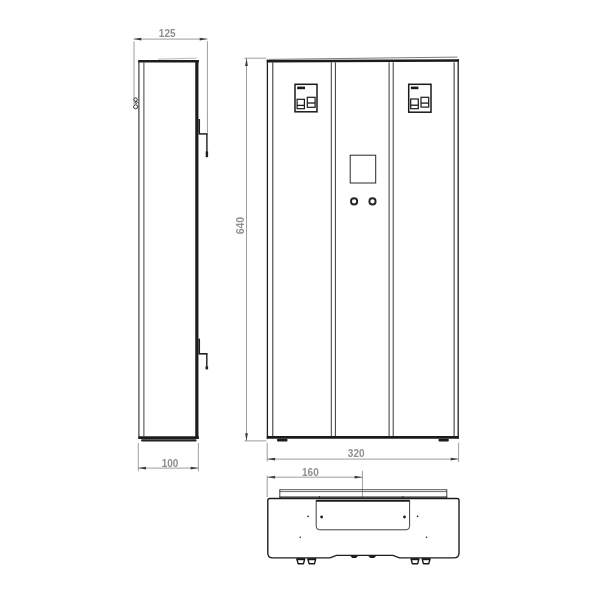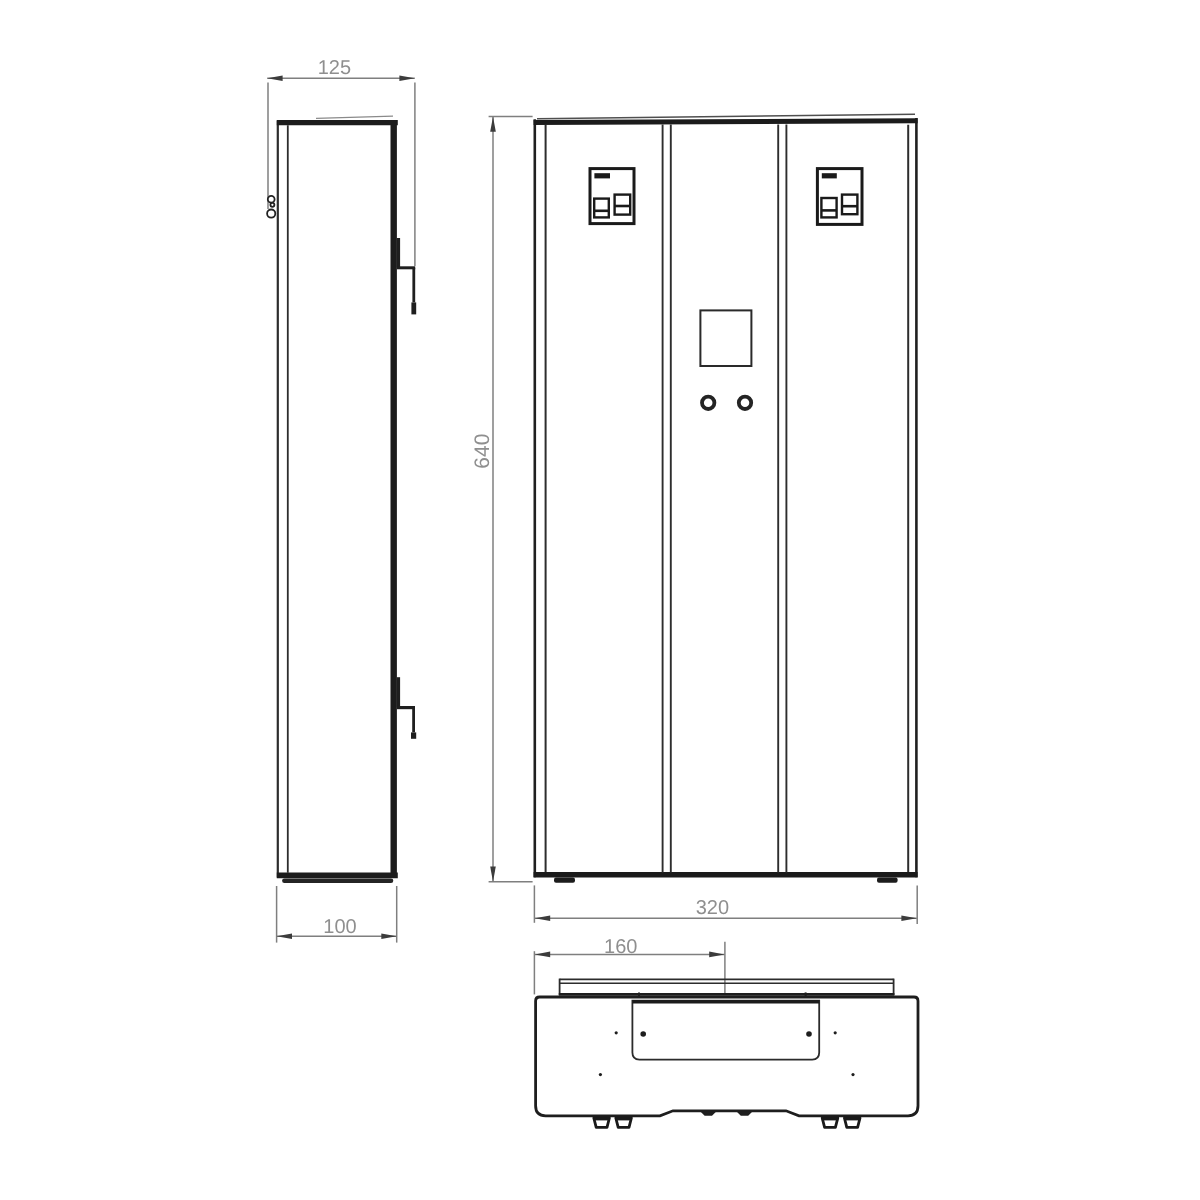--- a/index.html
+++ b/index.html
@@ -1,16 +1,16 @@
 <!DOCTYPE html>
 <html><head>
 <meta charset="utf-8">
 <style>
   html,body{margin:0;padding:0;background:#ffffff;}
-  .wrap{width:600px;height:600px;position:relative;background:#fff;overflow:hidden;}
+  .wrap{width:600px;height:600px;position:relative;background:#fff;overflow:hidden;font-weight:bold;}
   text{font-family:"Liberation Sans",sans-serif;fill:#8f8f8f;}
 </style>
 </head>
 <body>
 <div class="wrap">
 <svg width="600" height="600" viewBox="0 0 600 600" xmlns="http://www.w3.org/2000/svg">
 
   <rect x="0" y="0" width="600" height="600" fill="#ffffff"></rect>
 
   <g stroke="#7f7f7f" stroke-width="0.75" fill="none">

